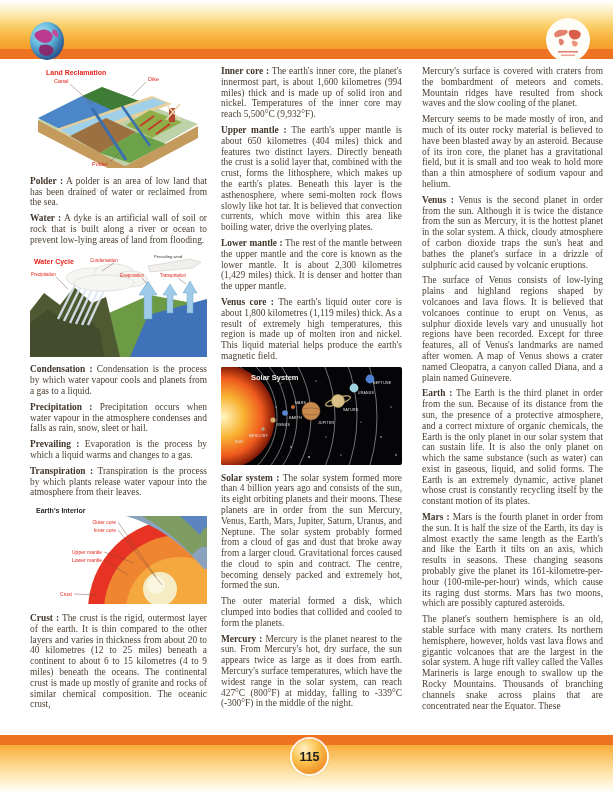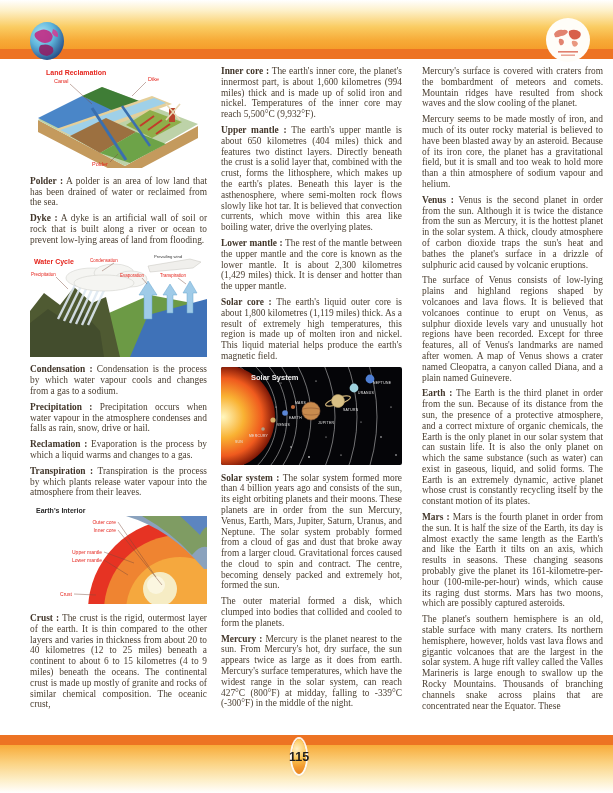--- a/index.html
+++ b/index.html
@@ -8,21 +8,21 @@
   
   .header-band{position:absolute;top:0;left:0;width:613px;height:49px;z-index:2;
      background:linear-gradient(180deg,#ffffff 0%,#fdf3d2 18%,#fbd univ 0);
      background:linear-gradient(180deg,#ffffff 0%,#fdf0c8 22%,#facc62 55%,#f7ab38 82%,#f59e2b 100%);}
   .header-bar{position:absolute;top:49px;left:0;width:613px;height:10px;background:#ed7323;z-index:2;}
   .footer-bar{position:absolute;top:735px;left:0;width:613px;height:10px;background:#ed7323;z-index:2;}
   .footer-band{position:absolute;top:745px;left:0;width:613px;height:48px;z-index:2;
      background:linear-gradient(180deg,#f8ab39 0%,#fbd383 38%,#fdeec6 72%,#ffffff 100%);}
   .globe-icon{position:absolute;left:29px;top:21px;z-index:3;}
   .map-icon{position:absolute;left:544px;top:16px;z-index:3;}
-  .page-badge{position:absolute;left:292px;top:739px;width:14px;height:35px;border-radius:50%;z-index:4;
+  .page-badge{position:absolute;left:292px;top:739px;width:35px;height:35px;border-radius:50%;z-index:4;
      background:radial-gradient(circle at 35% 28%,#fff0c4 0%,#fbc34e 40%,#f29c30 68%,#e97e1f 100%);
      box-shadow:0 0 0 2px rgba(255,255,255,.9),0 1px 3px rgba(120,60,0,.35);
      display:flex;align-items:center;justify-content:center;
      font-family:"Liberation Sans",sans-serif;font-weight:bold;font-size:12.5px;color:#1d1d1d;}
   
   .col{position:absolute;top:66px;z-index:1;font-size:9.4px;line-height:10.8px;
        color:#4a3e30;text-align:justify;}
   .col1{left:30px;width:177px;}
   .col2{left:221px;width:181px;}
   .col3{left:422px;width:181px;}
@@ -96,21 +96,21 @@
         <line x1="40" y1="18" x2="62" y2="38" class="lead-line"></line>
         <line x1="116" y1="16" x2="102" y2="30" class="lead-line"></line>
         <line x1="80" y1="96" x2="88" y2="88" class="lead-line"></line>
         <text x="24" y="17" font-size="5.5" class="lab-red">Canal</text>
         <text x="118" y="15" font-size="5.5" class="lab-red">Dike</text>
         <text x="62" y="100" font-size="5.5" class="lab-red">Polder</text>
       </svg>
     </figure>
 
     <p><b>Polder :</b> <span>A polder is an area of low land that has been drained of water or reclaimed from the sea.</span></p>
-    <p><b>Dyke :</b> <span>A dyke is an artificial wall of soil or rock that is built along a river or ocean to prevent low-lying areas of land from flooding.</span></p>
+    <p><b>Water :</b> <span>A dyke is an artificial wall of soil or rock that is built along a river or ocean to prevent low-lying areas of land from flooding.</span></p>
 
     <figure>
       <svg width="177" height="106" viewBox="0 0 177 106">
         <text x="4" y="13" font-size="7" class="figtitle-red">Water Cycle</text>
         <polygon points="118,15 160,8 171,11 163,17 120,21" fill="#f0efec" stroke="#c4c2bc" stroke-width="0.5"></polygon>
         <text x="124" y="7" font-size="4.2" fill="#3a3a3a">Prevailing wind</text>
         <polygon points="56,72 120,44 162,52 177,58 177,106 60,106" fill="#6c9a45"></polygon>
         <polygon points="118,64 177,48 177,106 100,106" fill="#3f72b8"></polygon>
         <polygon points="0,106 0,60 14,42 30,54 44,36 62,52 76,46 90,106" fill="#4f5a32"></polygon>
         <polygon points="0,106 0,72 18,58 36,70 50,58 70,80 74,106" fill="#3c442a" opacity="0.6"></polygon>
@@ -137,23 +137,23 @@
         <line x1="26" y1="26" x2="38" y2="38" class="lead-line"></line>
         <line x1="112" y1="27" x2="117" y2="33" class="lead-line"></line>
         <line x1="148" y1="27" x2="156" y2="33" class="lead-line"></line>
         <text x="60" y="11" font-size="4.5" class="lab-red">Condensation</text>
         <text x="1" y="25" font-size="4.5" class="lab-red">Precipitation</text>
         <text x="90" y="26" font-size="4.5" class="lab-red">Evaporation</text>
         <text x="130" y="26" font-size="4.5" class="lab-red">Transpiration</text>
       </svg>
     </figure>
 
-    <p><b>Condensation :</b> <span>Condensation is the process by which water vapour cools and changes from a gas to a sodium.</span></p>
-    <p><b>Precipitation :</b> <span>Precipitation occurs when water vapour in the atmosphere condenses and falls as rain, snow, drive or hail.</span></p>
-    <p><b>Reclamation :</b> <span>Evaporation is the process by which a liquid warms and changes to a gas.</span></p>
+    <p><b>Condensation :</b> <span>Condensation is the process by which water vapour cools and planets from a gas to a liquid.</span></p>
+    <p><b>Precipitation :</b> <span>Precipitation occurs when water vapour in the atmosphere condenses and falls as rain, snow, sleet or hail.</span></p>
+    <p><b>Prevailing :</b> <span>Evaporation is the process by which a liquid warms and changes to a gas.</span></p>
     <p><b>Transpiration :</b> <span>Transpiration is the process by which plants release water vapour into the atmosphere from their leaves.</span></p>
 
     <figure>
       <svg width="177" height="102" viewBox="0 0 177 102">
         <defs>
             <clipPath id="ec">
               <rect x="14" y="13" width="163" height="88"></rect>
             </clipPath>
           </defs>
         <text x="6" y="10" font-size="7" class="figtitle-dark">Earth's Interior</text>
@@ -180,21 +180,21 @@
       </svg>
     </figure>
 
     <p><b>Crust :</b> <span>The crust is the rigid, outermost layer of the earth. It is thin compared to the other layers and varies in thickness from about 20 to 40 kilometres (12 to 25 miles) beneath a continent to about 6 to 15 kilometres (4 to 9 miles) beneath the oceans. The continental crust is made up mostly of granite and rocks of similar chemical composition. The oceanic crust,</span></p>
   </div>
 
   <div class="col col2">
     <p><b>Inner core :</b> <span>The earth's inner core, the planet's innermost part, is about 1,600 kilometres (994 miles) thick and is made up of solid iron and nickel. Temperatures of the inner core may reach 5,500°C (9,932°F).</span></p>
     <p><b>Upper mantle :</b> <span>The earth's upper mantle is about 650 kilometres (404 miles) thick and features two distinct layers. Directly beneath the crust is a solid layer that, combined with the crust, forms the lithosphere, which makes up the earth's plates. Beneath this layer is the asthenosphere, where semi-molten rock flows slowly like hot tar. It is believed that convection currents, which move within this area like boiling water, drive the overlying plates.</span></p>
     <p><b>Lower mantle :</b> <span>The rest of the mantle between the upper mantle and the core is known as the lower mantle. It is about 2,300 kilometres (1,429 miles) thick. It is denser and hotter than the upper mantle.</span></p>
-    <p><b>Solar core :</b> <span>The earth's liquid outer core is about 1,800 kilometres (1,119 miles) thick. As a result of extremely high temperatures, this region is made up of molten iron and nickel. This liquid material helps produce the earth's magnetic field.</span></p>
+    <p><b>Venus core :</b> <span>The earth's liquid outer core is about 1,800 kilometres (1,119 miles) thick. As a result of extremely high temperatures, this region is made up of molten iron and nickel. This liquid material helps produce the earth's magnetic field.</span></p>
 
     <figure>
       <svg width="181" height="98" viewBox="0 0 181 98">
         <defs>
           <radialGradient id="sg" cx="50%" cy="50%" r="50%">
             <stop offset="0%" stop-color="#fff7c0"></stop>
               <stop offset="40%" stop-color="#f9b233"></stop>
             <stop offset="75%" stop-color="#ef5a1e"></stop>
               <stop offset="100%" stop-color="#7a1606"></stop>
           </radialGradient>

